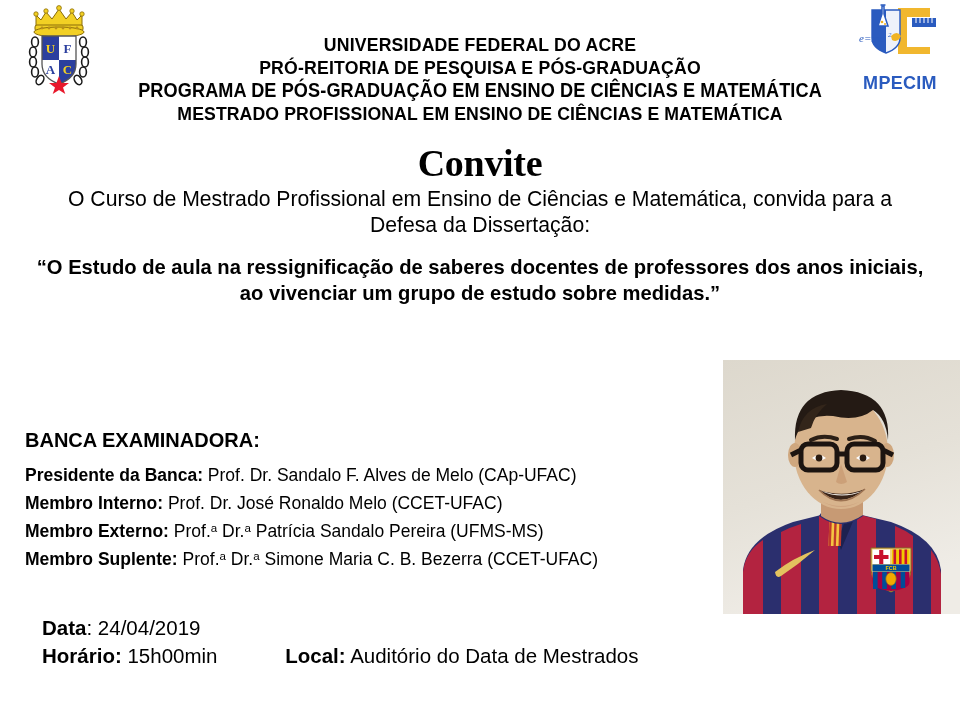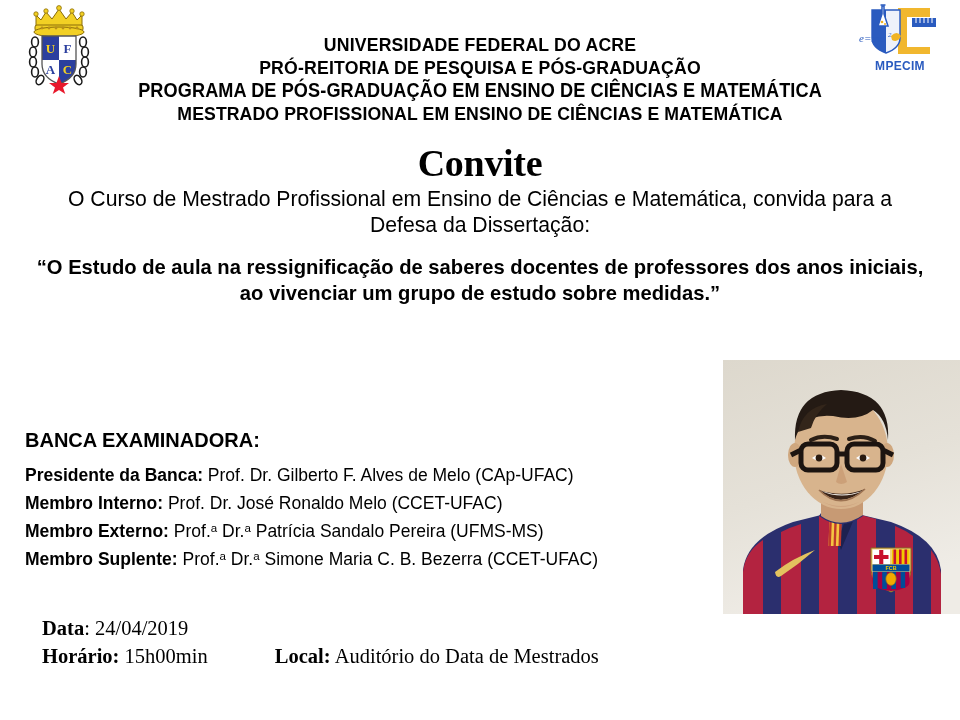--- a/index.html
+++ b/index.html
@@ -43,23 +43,23 @@
     top: 2px;
     width: 84px;
     height: 80px;
     text-align: center;
   }
   #mpecim-logo .mark { width: 84px; height: 54px; display:block; }
   #mpecim-logo .wordmark {
     display: block;
     font-family: "Liberation Sans", sans-serif;
     font-weight: bold;
-    font-size: 12px;
+    font-size: 18px;
     letter-spacing: 0.3px;
-    margin-top: 3px;
+    margin-top: 17px;
   }
 
   
   #header-lines {
     position: absolute;
     left: 0;
     top: 33px;
     width: 960px;
     text-align: center;
   }
@@ -165,21 +165,21 @@
   }
 
   
   #event-info {
     position: absolute;
     left: 42px;
     top: 614px;
     width: 860px;
   }
   #event-info .row {
-    font-family: Liberation Serif, serif;
+    font-family: Liberation Sans, sans-serif;
     font-size: 20.5px;
     line-height: 28px;
     white-space: nowrap;
   }
   #event-info .lbl { font-weight: bold; }
   #event-info .local-group { margin-left: 62px; }
 
   
   #photo {
     position: absolute;
@@ -306,21 +306,21 @@
 
 <div id="details">
 </div>
 
 <div id="banca-heading">BANCA EXAMINADORA:</div>
 
 <div id="banca-list">
 
   <div class="row">
     <span class="lbl">Presidente da Banca:</span>
-    <span>Prof. Dr. Gilberto F. Alves de Melo (CAp-UFAC)</span>
+    <span>Prof. Dr. Sandalo F. Alves de Melo (CAp-UFAC)</span>
   </div>
 
   <div class="row">
     <span class="lbl">Membro Interno:</span>
     <span>Prof. Dr. José Ronaldo Melo (CCET-UFAC)</span>
   </div>
 
   <div class="row">
     <span class="lbl">Membro Externo:</span>
     <span>Prof.</span><sup class="ord">a</sup>

